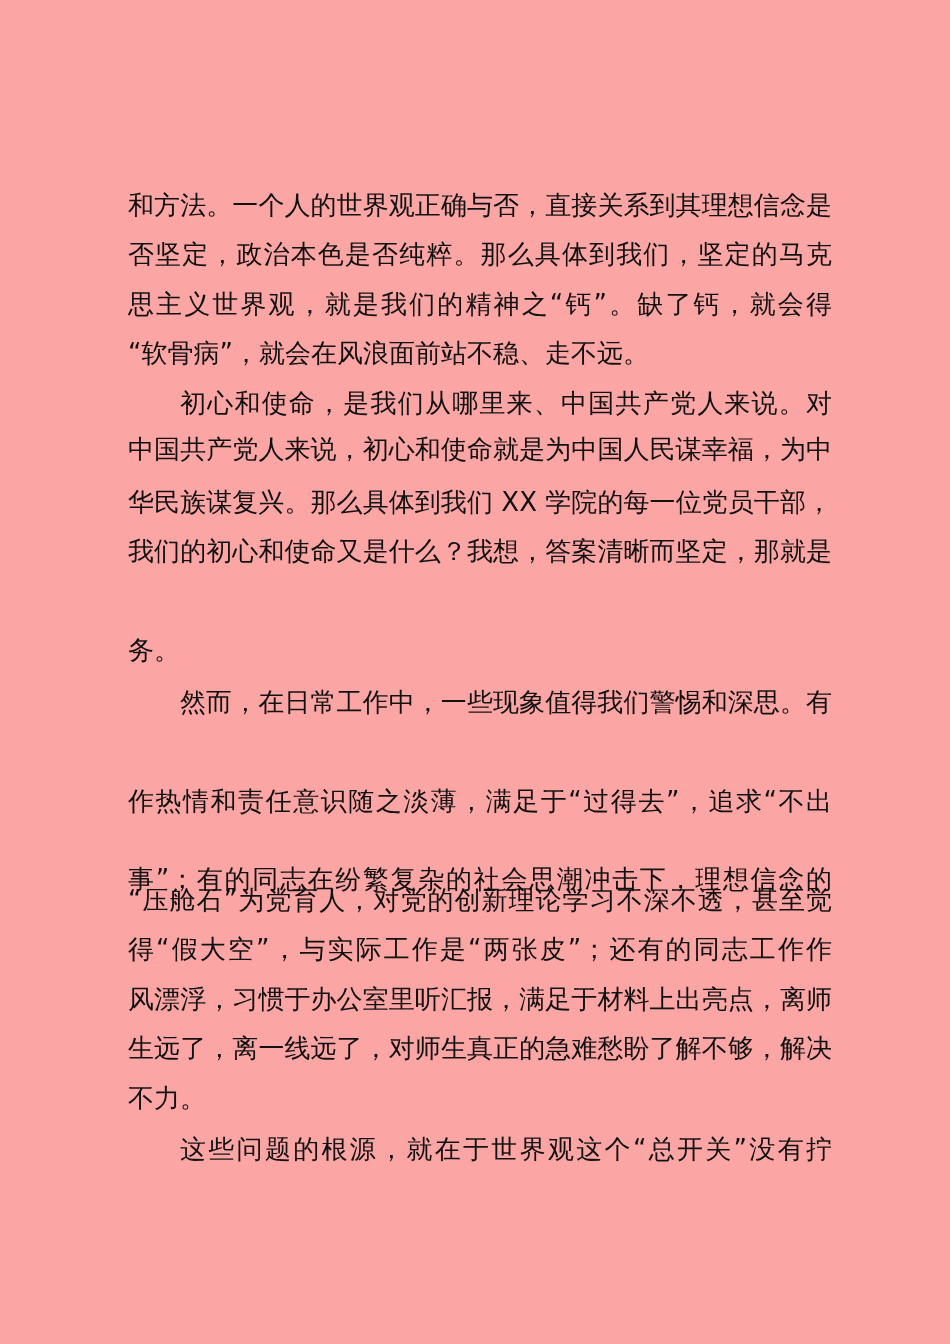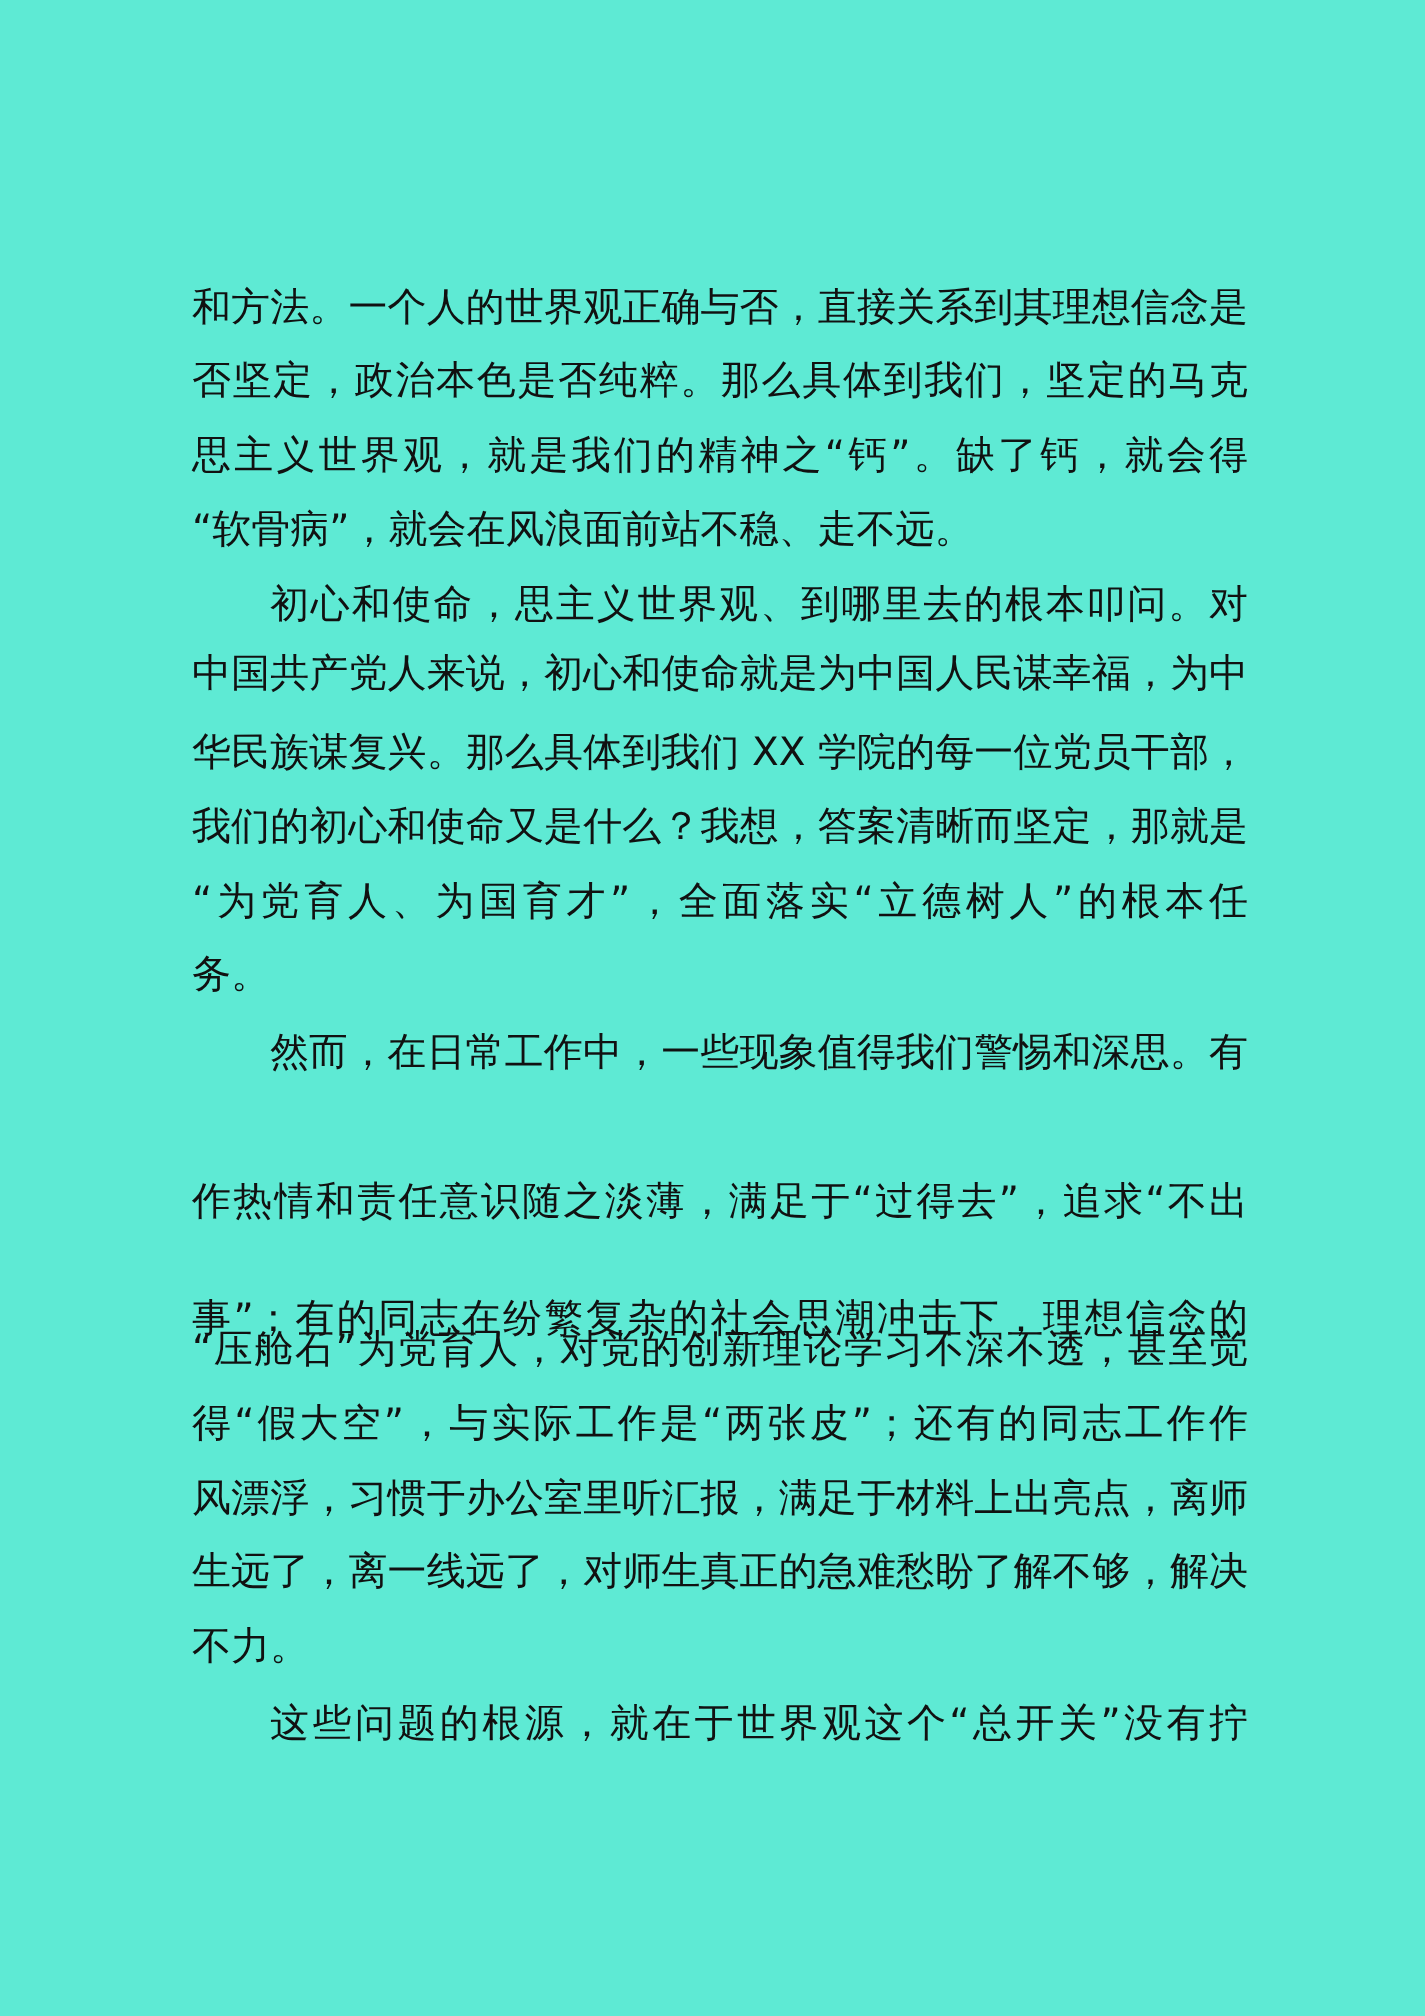--- a/index.html
+++ b/index.html
@@ -1,17 +1,17 @@
 <!DOCTYPE html>
 <html><head>
 <meta charset="utf-8">
 <style>
   html, body { margin: 0; padding: 0; background: #ffffff; }
   body { width: 950px; height: 1344px; position: relative; overflow: hidden; }
-  .page { position: absolute; left: 0; top: 0; width: 950px; height: 1344px; background: #5eead4; }
+  .page { position: absolute; left: 0; top: 0; width: 950px; height: 1344px; background: #fca5a5; }
   .line {
     position: absolute;
     left: 128px;
     width: 704px;
     height: 34px;
     font-family: "DejaVu Sans", sans-serif;
     font-size: 26px;
     line-height: 34px;
     color: #111111;
     white-space: nowrap;
@@ -23,25 +23,24 @@
   .line.indent { left: 180px; width: 652px; }
 </style>
 </head>
 <body>
 
 <div class="page">
   <div class="line" style="top:188px">和方法。一个人的世界观正确与否，直接关系到其理想信念是</div>
   <div class="line" style="top:237px">否坚定，政治本色是否纯粹。那么具体到我们，坚定的马克</div>
   <div class="line" style="top:287px">思主义世界观，就是我们的精神之“钙”。缺了钙，就会得</div>
   <div class="line last" style="top:336px">“软骨病”，就会在风浪面前站不稳、走不远。</div>
-  <div class="line indent" style="top:386px">初心和使命，思主义世界观、到哪里去的根本叩问。对</div>
+  <div class="line indent" style="top:386px">初心和使命，是我们从哪里来、中国共产党人来说。对</div>
   <div class="line" style="top:432px">中国共产党人来说，初心和使命就是为中国人民谋幸福，为中</div>
   <div class="line" style="top:485px">华民族谋复兴。那么具体到我们 XX 学院的每一位党员干部，</div>
   <div class="line" style="top:534px">我们的初心和使命又是什么？我想，答案清晰而坚定，那就是</div>
-  <div class="line" style="top:584px">“为党育人、为国育才”，全面落实“立德树人”的根本任</div>
   <div class="line last" style="top:633px">务。</div>
   <div class="line indent" style="top:685px">然而，在日常工作中，一些现象值得我们警惕和深思。有</div>
   <div class="line" style="top:784px">作热情和责任意识随之淡薄，满足于“过得去”，追求“不出</div>
   <div class="line" style="top:862px">事”；有的同志在纷繁复杂的社会思潮冲击下，理想信念的</div>
   <div class="line" style="top:883px">“压舱石”为党育人，对党的创新理论学习不深不透，甚至觉</div>
   <div class="line" style="top:932px">得“假大空”，与实际工作是“两张皮”；还有的同志工作作</div>
   <div class="line" style="top:982px">风漂浮，习惯于办公室里听汇报，满足于材料上出亮点，离师</div>
   <div class="line" style="top:1031px">生远了，离一线远了，对师生真正的急难愁盼了解不够，解决</div>
   <div class="line indent" style="top:1132px">这些问题的根源，就在于世界观这个“总开关”没有拧</div>
   <div class="line last" style="top:1081px">不力。</div>

